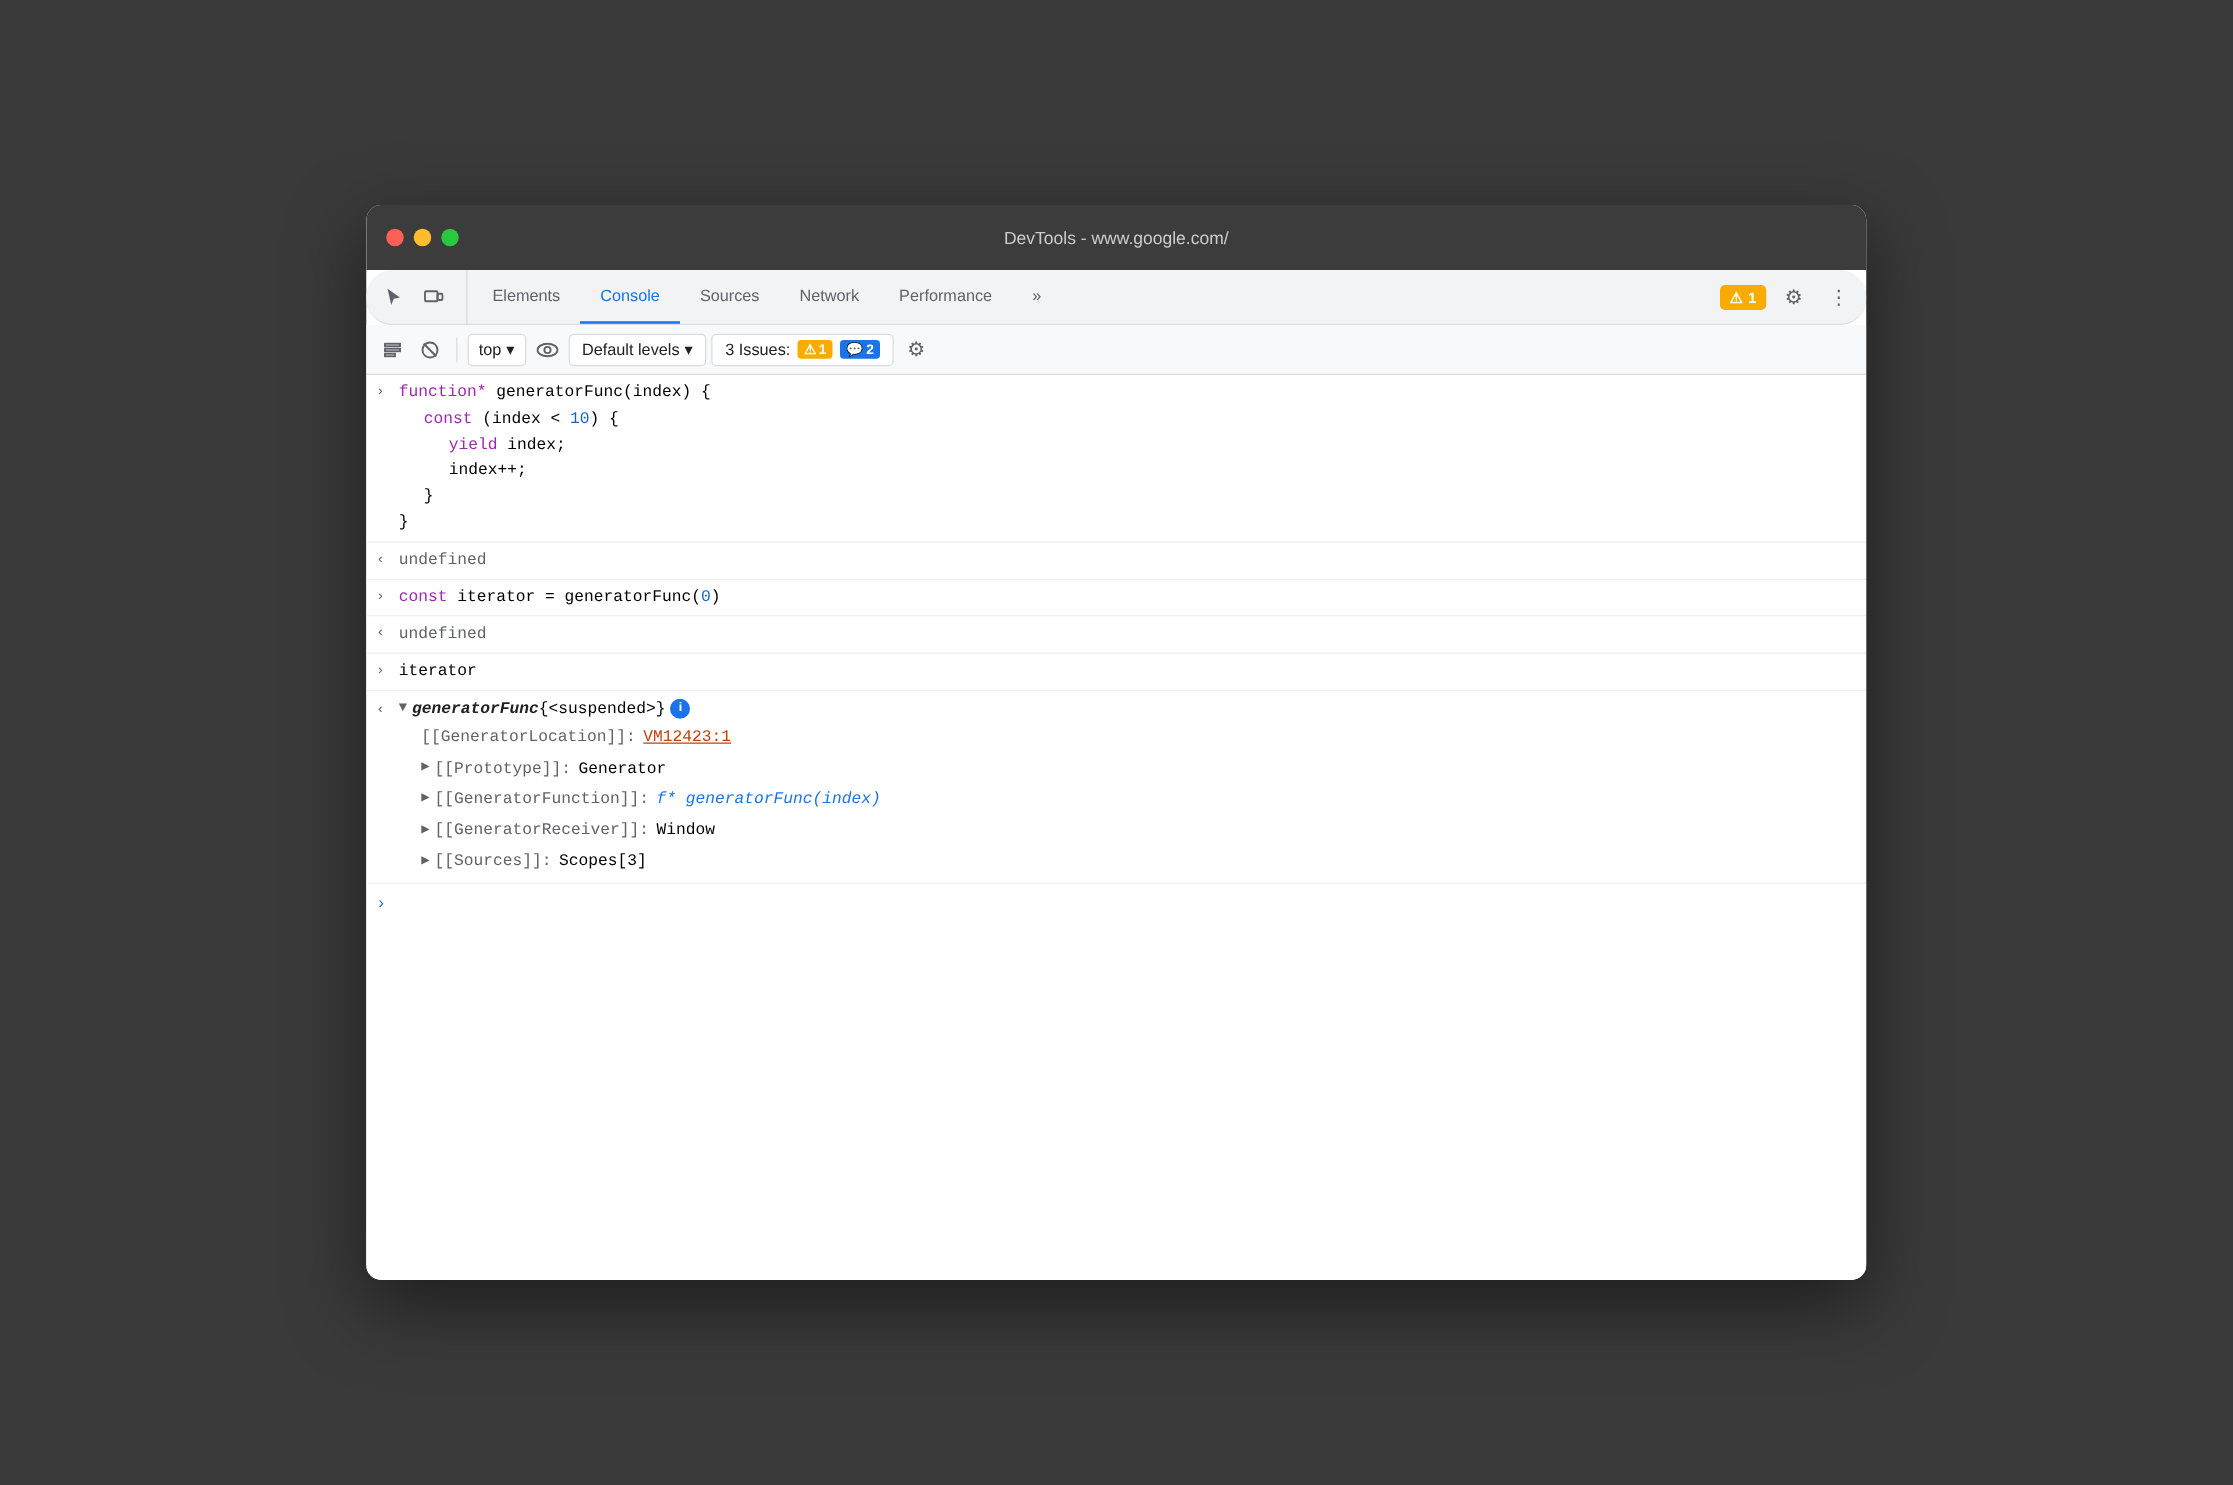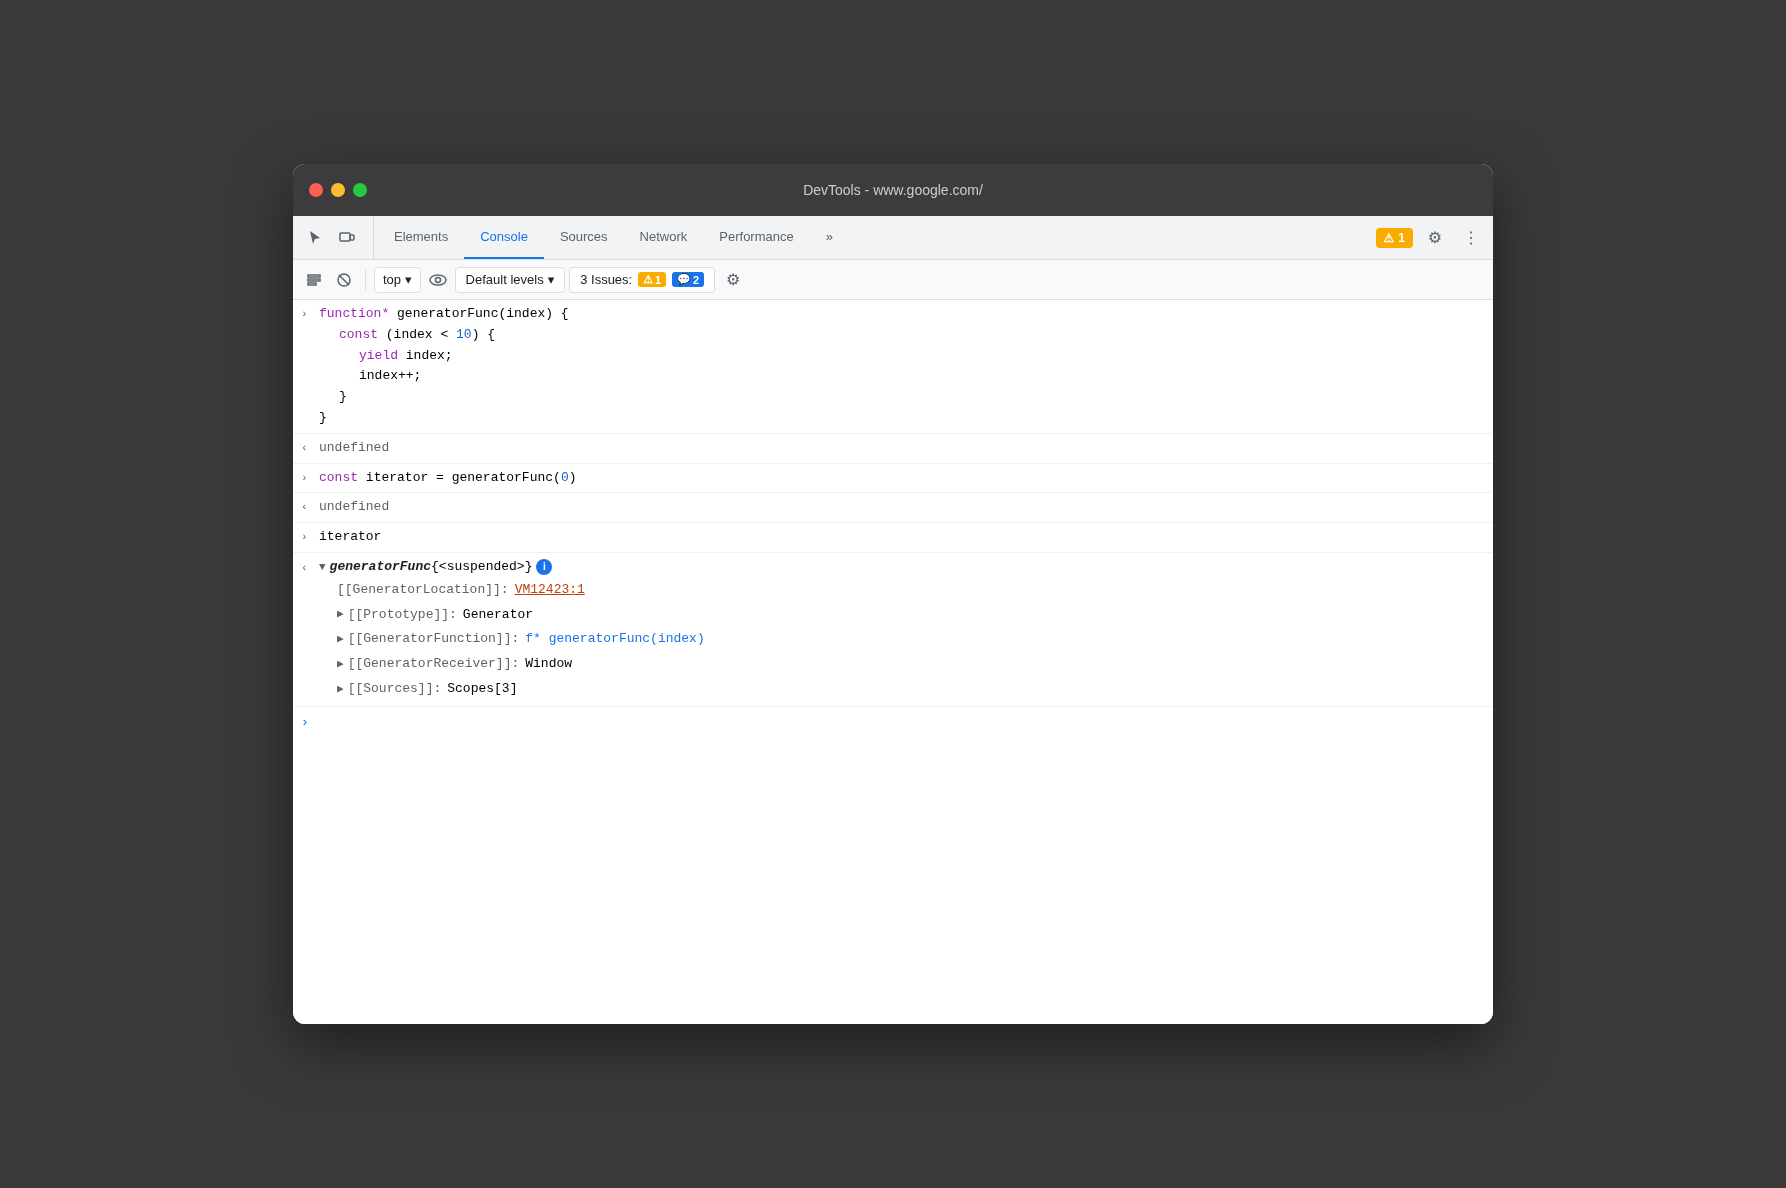--- a/index.html
+++ b/index.html
@@ -53,20 +53,21 @@
     }
     
     .tabs-row {
       background: #f1f3f4;
       border-bottom: 1px solid #dadce0;
       height: 44px;
       display: flex;
       align-items: stretch;
       padding: 0 8px;
       flex-shrink: 0;
+      border-radius: 21px;
     }
     .tab-icons {
       display: flex;
       align-items: center;
       gap: 4px;
       padding-right: 12px;
       border-right: 1px solid #dadce0;
       margin-right: 4px;
     }
     .tab-icon-btn {
@@ -273,21 +274,21 @@
     }
     
     .kw-function { color: #9c27b0; }
     .kw-const { color: #9c27b0; }
     .kw-while { color: #9c27b0; }
     .kw-yield { color: #9c27b0; }
     .kw-undefined { color: #5f6368; }
     .num { color: #1565c0; }
     .str-red { color: #c62828; }
     .link-blue { color: #c2410c; text-decoration: underline; cursor: pointer; }
-    .italic-blue { color: #1a73e8; }
+    .italic-blue { color: #1a73e8; font-style: italic; }
     .generator-label { color: #202124; font-style: italic; font-weight: bold; }
     .info-icon {
       display: inline-flex;
       align-items: center;
       justify-content: center;
       width: 16px;
       height: 16px;
       background: #1a73e8;
       border-radius: 50%;
       color: white;

